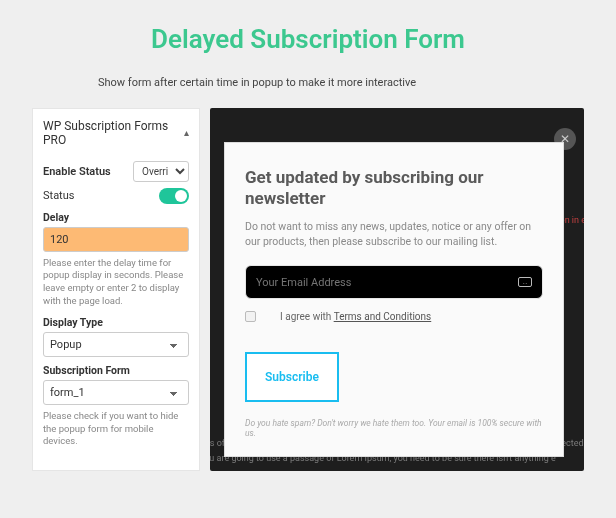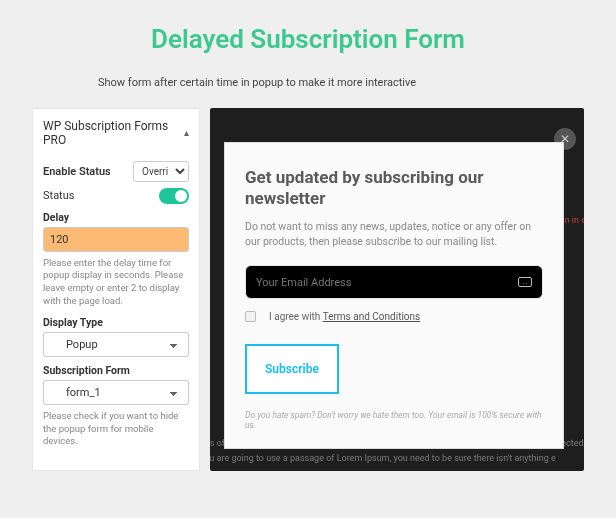--- a/index.html
+++ b/index.html
@@ -17,31 +17,31 @@
 .sel-sm{font-size:10px;border:1px solid #ccc;border-radius:3px;padding:3px 4px;width:56px;background:#fff;color:#444}
 .toggle{width:30px;height:16px;border-radius:16px;position:relative;display:inline-block}
 .toggle-on{background:#1fc59a}
 .toggle-off{background:#d9d9d9}
 .knob{width:12px;height:12px;background:#fff;border-radius:50%;position:absolute;top:2px}
 .toggle-on .knob{right:2px}
 .toggle-off .knob{left:2px}
 .hint{font-size:9.5px;color:#888;line-height:1.35;margin:5px 0 8px}
 .fld-lbl{font-size:10.5px;font-weight:700;color:#333;margin-top:7px;margin-bottom:3px;display:block}
 .inp{width:100%;font-size:11px;padding:5px 6px;border:1px solid #ccc;border-radius:3px;background:#fdba74;color:#333}
-.sel{width:100%;font-size:11px;padding:5px 22px;border:1px solid #ccc;border-radius:3px;background:#fff;color:#333;appearance:none;background-image:linear-gradient(45deg,transparent 50%,#666 50%),linear-gradient(135deg,#666 50%,transparent 50%);background-position:calc(100% - 14px) 11px,calc(100% - 10px) 11px;background-size:4px 4px;background-repeat:no-repeat}
+.sel{width:100%;font-size:11px;padding:5px 6px;border:1px solid #ccc;border-radius:3px;background:#fff;color:#333;appearance:none;background-image:linear-gradient(45deg,transparent 50%,#666 50%),linear-gradient(135deg,#666 50%,transparent 50%);background-position:calc(100% - 14px) 11px,calc(100% - 10px) 11px;background-size:4px 4px;background-repeat:no-repeat}
 .preview{flex:1;background:#1e1e1e;position:relative;border-radius:2px;padding:34px 20px 0 14px;overflow:hidden}
 .close{position:absolute;top:20px;right:8px;width:22px;height:22px;background:#555;border-radius:50%;color:#ccc;display:flex;align-items:center;justify-content:center;font-size:12px;cursor:pointer}
 .modal{background:#fafafa;border:1px solid #ddd;padding:24px 20px 18px;position:relative}
 .m-title{font-size:17px;font-weight:700;color:#5a5a5a;line-height:1.25;margin-bottom:10px}
 .m-desc{font-size:10.5px;color:#8a8a8a;line-height:1.45;margin-bottom:16px}
 .email-row{display:flex;align-items:center;background:#000000;border:1px solid #e6e6e6;border-radius:6px;padding:0 10px;height:34px;margin-bottom:12px}
 .email-inp{flex:1;border:none;outline:none;font-size:11px;color:#666;background:transparent}
 .mail-icon{width:14px;height:10px;border:1px solid #bbb;border-radius:2px;position:relative}
 .mail-icon::before{content:"";position:absolute;top:0;left:0;right:0;height:5px;border-bottom:1px solid #bbb;clip-path:polygon(0 0,50% 100%,100% 0,100% 10%,50% 110%,0 10%)}
-.agree{display:flex;align-items:center;gap:13px;font-size:10px;color:#666;margin-bottom:22px}
+.agree{display:flex;align-items:center;gap:24px;font-size:10px;color:#666;margin-bottom:30px}
 .cb{width:11px;height:11px;border:1px solid #bbb;border-radius:2px;background:#f2f2f2}
 .agree a{color:#555;text-decoration:underline}
 .sub-btn{border:2px solid #19bdf0;background:#fff;color:#19bdf0;font-size:12px;font-weight:600;padding:16px 18px;cursor:pointer}
 .spam{font-size:8.5px;color:#aaa;font-style:italic;margin-top:16px}
 .bgtext{position:absolute;color:#7a7a7a;font-size:9px;line-height:1.6;white-space:nowrap;overflow:hidden}
 .bg2{top:105px;right:-2px;color:#c04040}
 .bg5{bottom:6px;left:-10px;white-space:normal;width:420px}
 </style>
 </head>
 <body>

